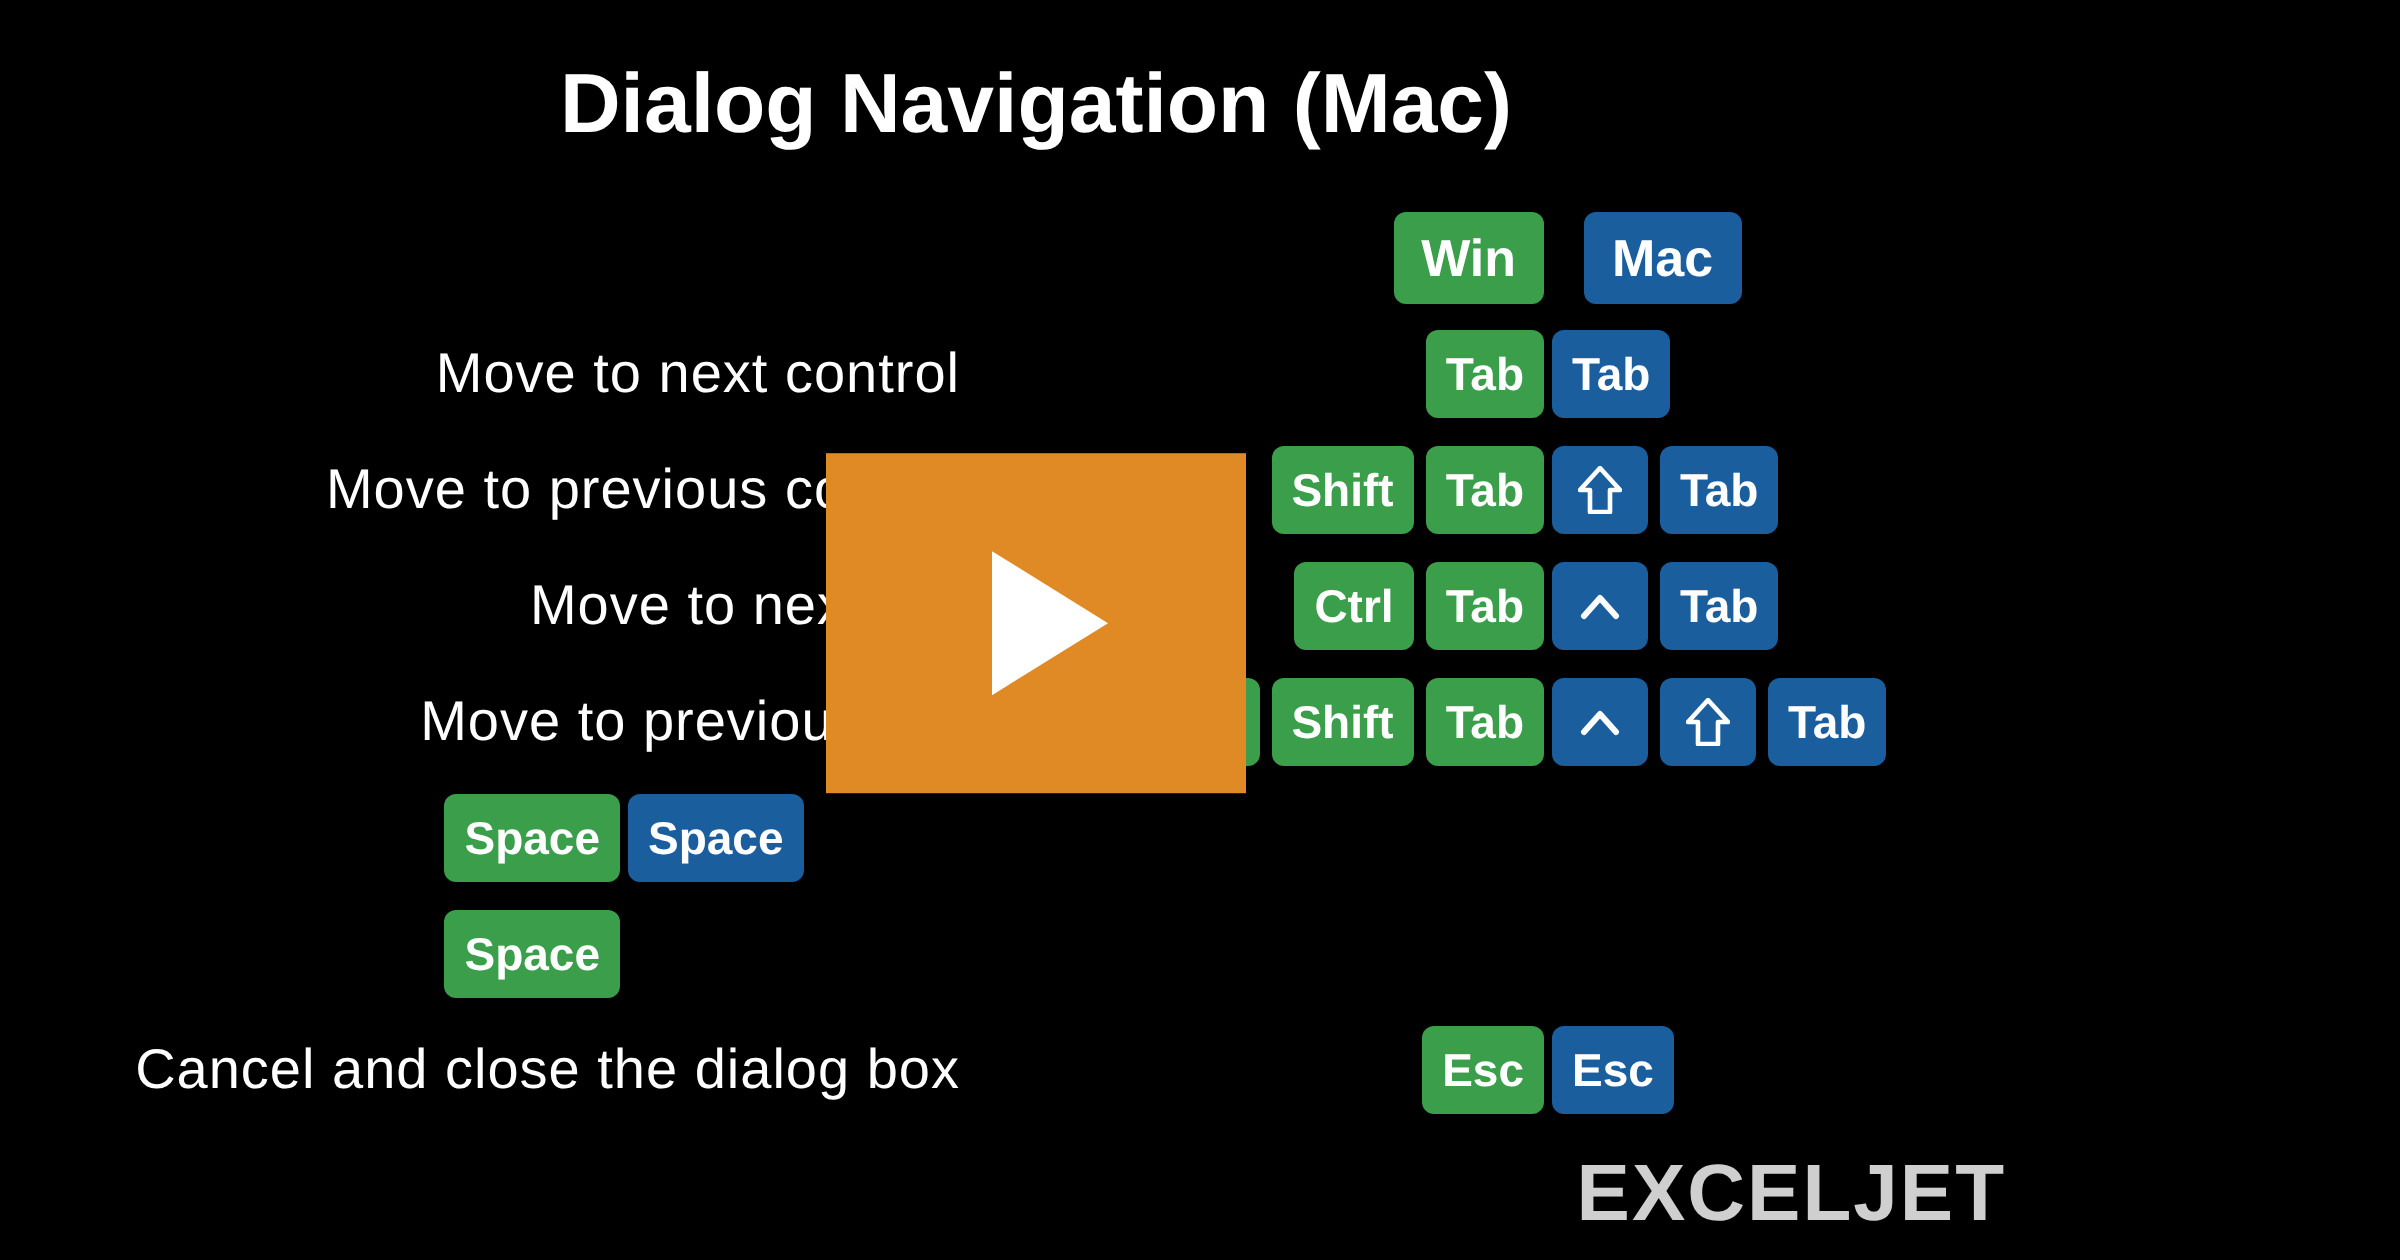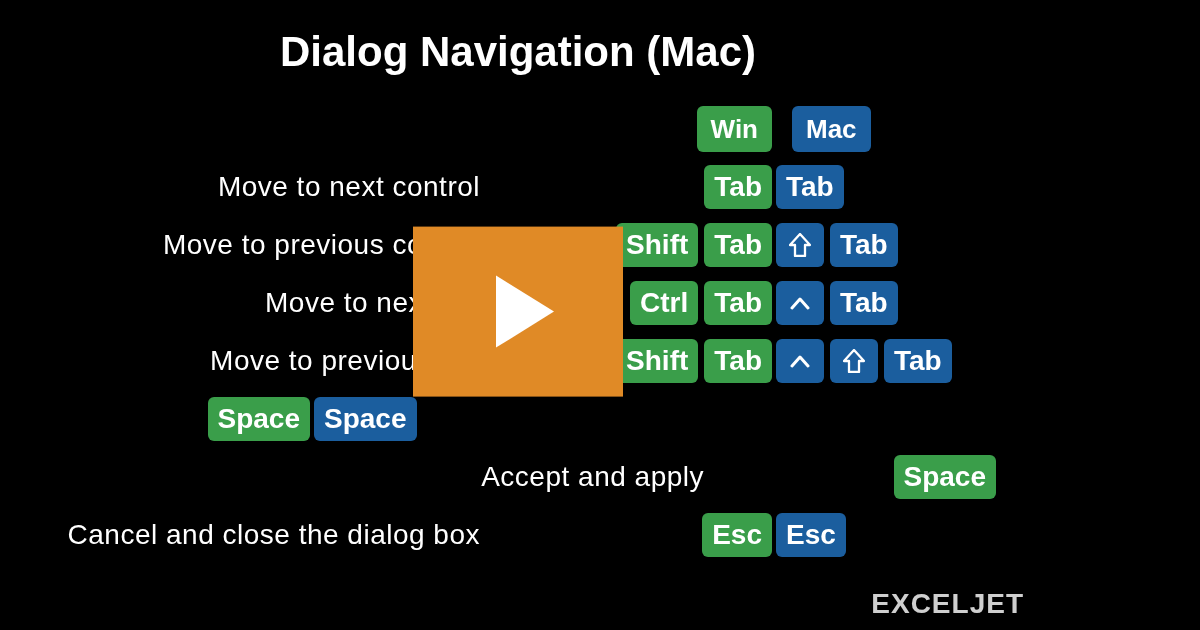--- a/index.html
+++ b/index.html
@@ -7,28 +7,28 @@
   .stage{position:relative;width:1036px;height:630px;color:#fff;}
   .title{position:absolute;top:28px;left:0;width:100%;text-align:center;font-size:42px;font-weight:700;}
   .table{position:absolute;top:100px;left:40px;right:40px;}
   .hdr,.row{display:flex;align-items:center;height:58px;}
   .labelcell{flex:1;text-align:right;font-size:28px;font-weight:400;padding-right:22px;white-space:nowrap;letter-spacing:0.5px;}
   .wincol{width:270px;display:flex;justify-content:flex-end;gap:6px;}
   .maccol{width:220px;display:flex;justify-content:flex-start;gap:6px;margin-left:4px;}
   .hdr .labelcell{visibility:hidden;}
   .hdr .wincol{justify-content:flex-end;padding-right:0;}
   .hdr .maccol{justify-content:flex-start;padding-left:16px;}
-  .key{display:inline-flex;align-items:center;justify-content:center;min-width:48px;height:44px;padding:0 10px;border-radius:6px;font-size:28px;font-weight:600;color:#fff;}
+  .key{display:inline-flex;align-items:center;justify-content:center;min-width:48px;height:44px;padding:0 10px;border-radius:6px;font-size:23px;font-weight:600;color:#fff;}
   .hdrkey{height:46px;min-width:72px;font-size:26px;padding:0 14px;}
   .win{background:#3a9e4a;}
   .mac{background:#1b5e9e;}
   .iconkey{min-width:48px;padding:0;}
   .playbtn{position:absolute;left:50%;top:50%;transform:translate(-50%,-52%);width:210px;height:170px;background:#e08a26;display:flex;align-items:center;justify-content:center;cursor:pointer;}
   .tri{width:0;height:0;border-left:58px solid #fff;border-top:36px solid transparent;border-bottom:36px solid transparent;margin-left:14px;}
-  .brand{position:absolute;right:12px;bottom:10px;font-size:28px;font-weight:800;letter-spacing:1px;color:#e6e6e6;opacity:0.9;}
+  .brand{position:absolute;right:33px;bottom:10px;font-size:40px;font-weight:800;letter-spacing:1px;color:#e6e6e6;opacity:0.9;}
   svg{display:block;}
 </style>
 </head>
 <body>
 
 <div class="stage">
 
   <div class="title">Dialog Navigation (Mac)</div>
 
   <div class="table">
@@ -110,21 +110,20 @@
     <div class="row">
       <div class="wincol">
         <span class="key win">Space</span>
       </div>
       <div class="maccol">
         <span class="key mac">Space</span>
       </div>
     </div>
 
     <div class="row">
-      <div class="labelcell">Accept and apply</div>
       <div class="wincol">
         <span class="key win">Space</span>
       </div>
     </div>
 
     <div class="row">
       <div class="labelcell">Cancel and close the dialog box</div>
       <div class="wincol">
         <span class="key win">Esc</span>
       </div>

